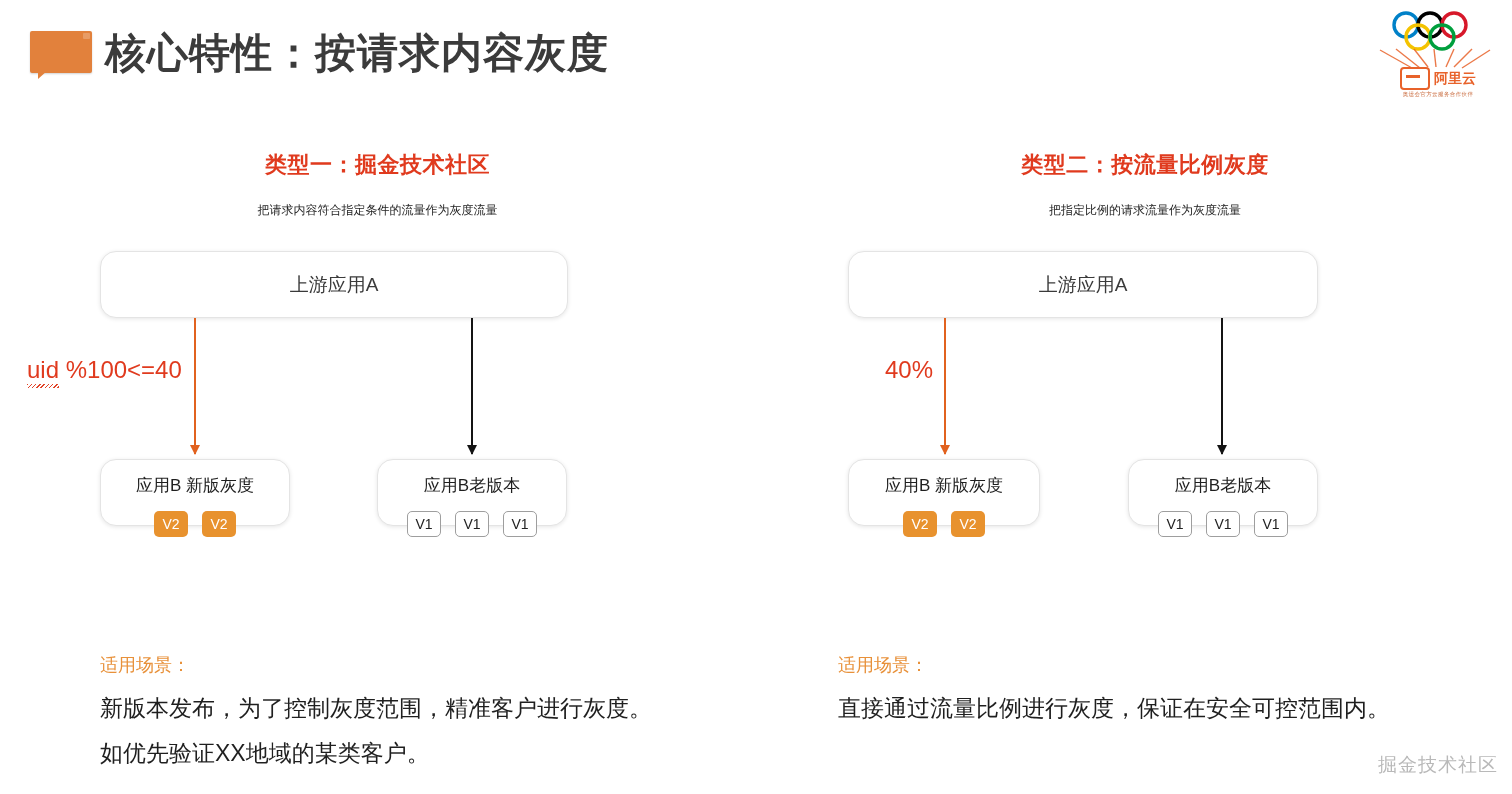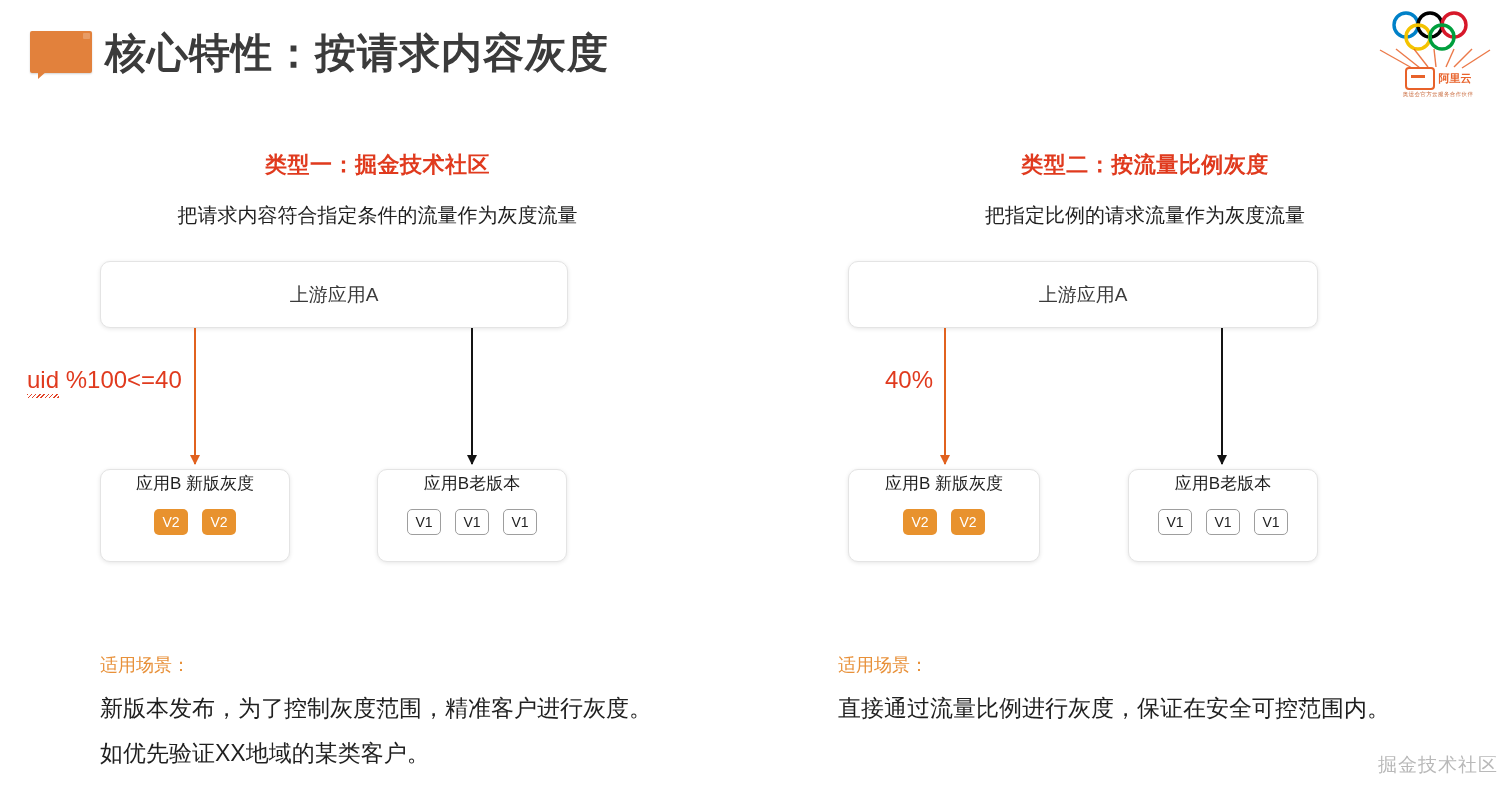--- a/index.html
+++ b/index.html
@@ -94,21 +94,21 @@
     position: relative;
   }
   .ali-mark::before {
     content: "";
     position: absolute;
     left: 4px; top: 6.5px;
     width: 14px; height: 2.6px;
     background: #E8622A;
   }
   .ali-text {
-    font-size: 11px;
+    font-size: 14px;
     font-weight: bold;
     color: #E8622A;
     letter-spacing: 0px;
     line-height: 1;
   }
   .logo-sub {
     position: absolute;
     left: 0;
     top: 86px;
     width: 132px;
@@ -131,51 +131,51 @@
     color: #E03A1E;
     letter-spacing: 0.5px;
     white-space: nowrap;
   }
   .col-left .col-title { padding-left: 55px; }
   .col-right .col-title { padding-left: 30px; }
 
   .col-subtitle {
     margin-top: 22px;
     text-align: center;
-    font-size: 20px;
+    font-size: 12px;
     color: #1F1F1F;
     white-space: nowrap;
   }
   .col-left .col-subtitle { padding-left: 55px; }
   .col-right .col-subtitle { padding-left: 30px; }
 
   
   .diagram { position: relative; height: 330px; margin-top: 32px; }
 
   .node {
     position: absolute;
     background: #FFFFFF;
     border: 1px solid #E4E4E4;
-    border-radius: 10px;
+    border-radius: 16px;
     box-shadow: 0 1px 4px rgba(0,0,0,0.10);
     box-sizing: border-box;
   }
   .node-top {
     height: 67px;
     display: flex;
     align-items: center;
     justify-content: center;
   }
   .node-top .node-label {
     font-size: 19px;
     color: #3A3A3A;
   }
   .node-bottom {
-    height: 93px;
-    padding-top: 2px;
+    height: 67px;
+    padding-top: 14px;
     box-sizing: border-box;
   }
   .node-bottom .node-label {
     display: block;
     text-align: center;
     font-size: 17px;
     color: #1F1F1F;
   }
   .badges {
     display: flex;

